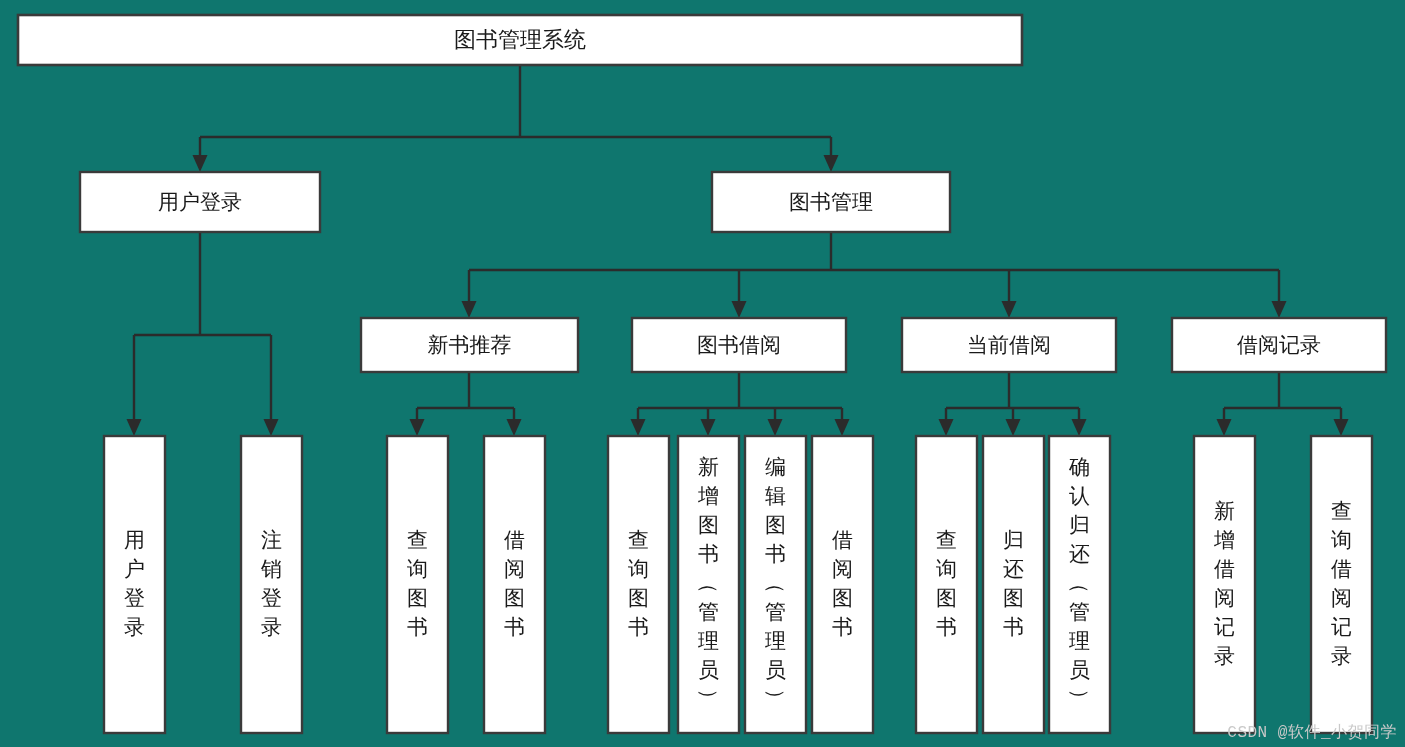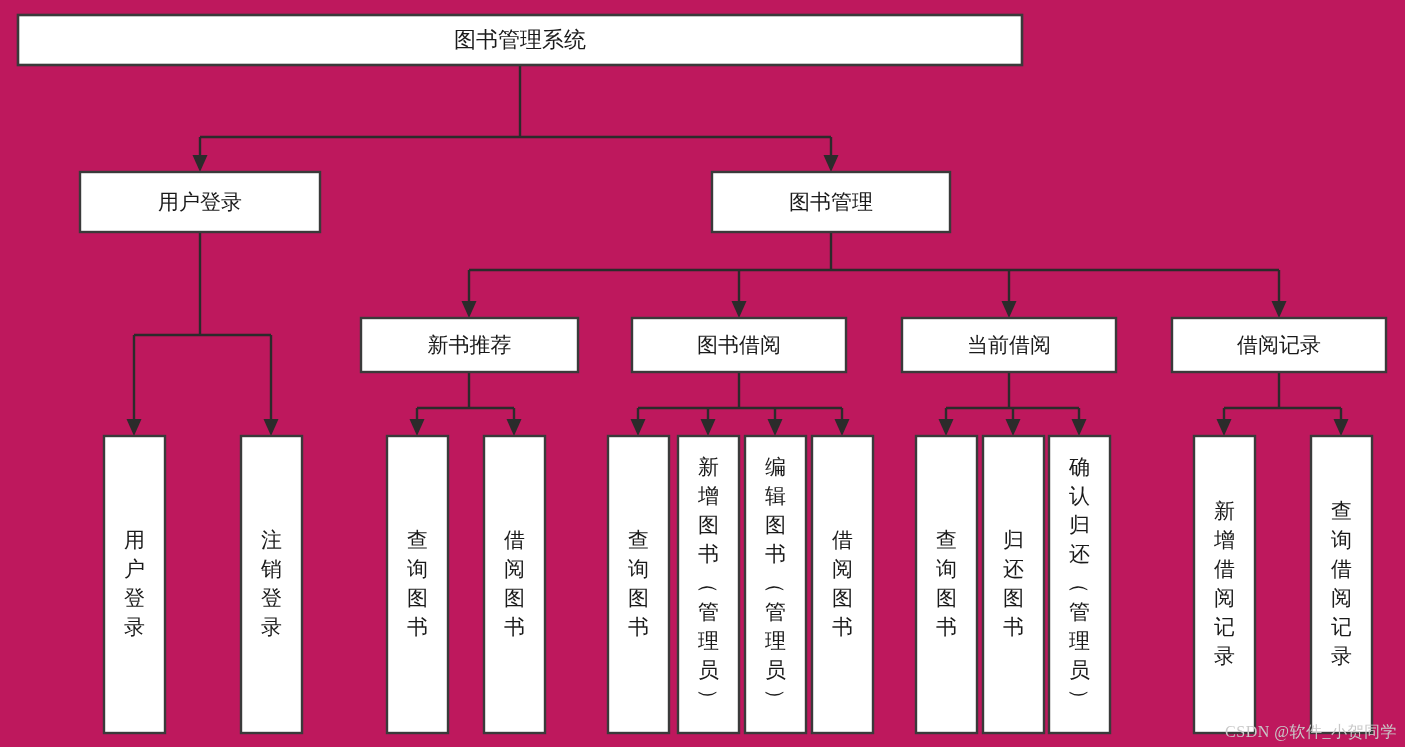--- a/index.html
+++ b/index.html
@@ -8,21 +8,21 @@
     padding: 0;
     background: #ffffff;
   }
   body {
     font-family: "Liberation Sans", "DejaVu Sans", sans-serif;
   }
   #diagram-root {
     position: relative;
     width: 1405px;
     height: 747px;
-    background: #be185d;
+    background: #0f766e;
     overflow: hidden;
   }
   svg.diagram-canvas {
     position: absolute;
     left: 0;
     top: 0;
     width: 1405px;
     height: 747px;
     display: block;
   }
@@ -59,21 +59,21 @@
     stroke-linecap: butt;
   }
   .arrow-head {
     fill: #2b2b2b;
     stroke: none;
   }
   .watermark-text {
     position: absolute;
     right: 8px;
     bottom: 4px;
-    font-family: Liberation Serif, serif;
+    font-family: Liberation Mono, monospace;
     font-size: 16px;
     color: #c9c9c9;
     white-space: nowrap;
     user-select: none;
     letter-spacing: 0.5px;
   }
 </style>
 </head>
 <body>
 

